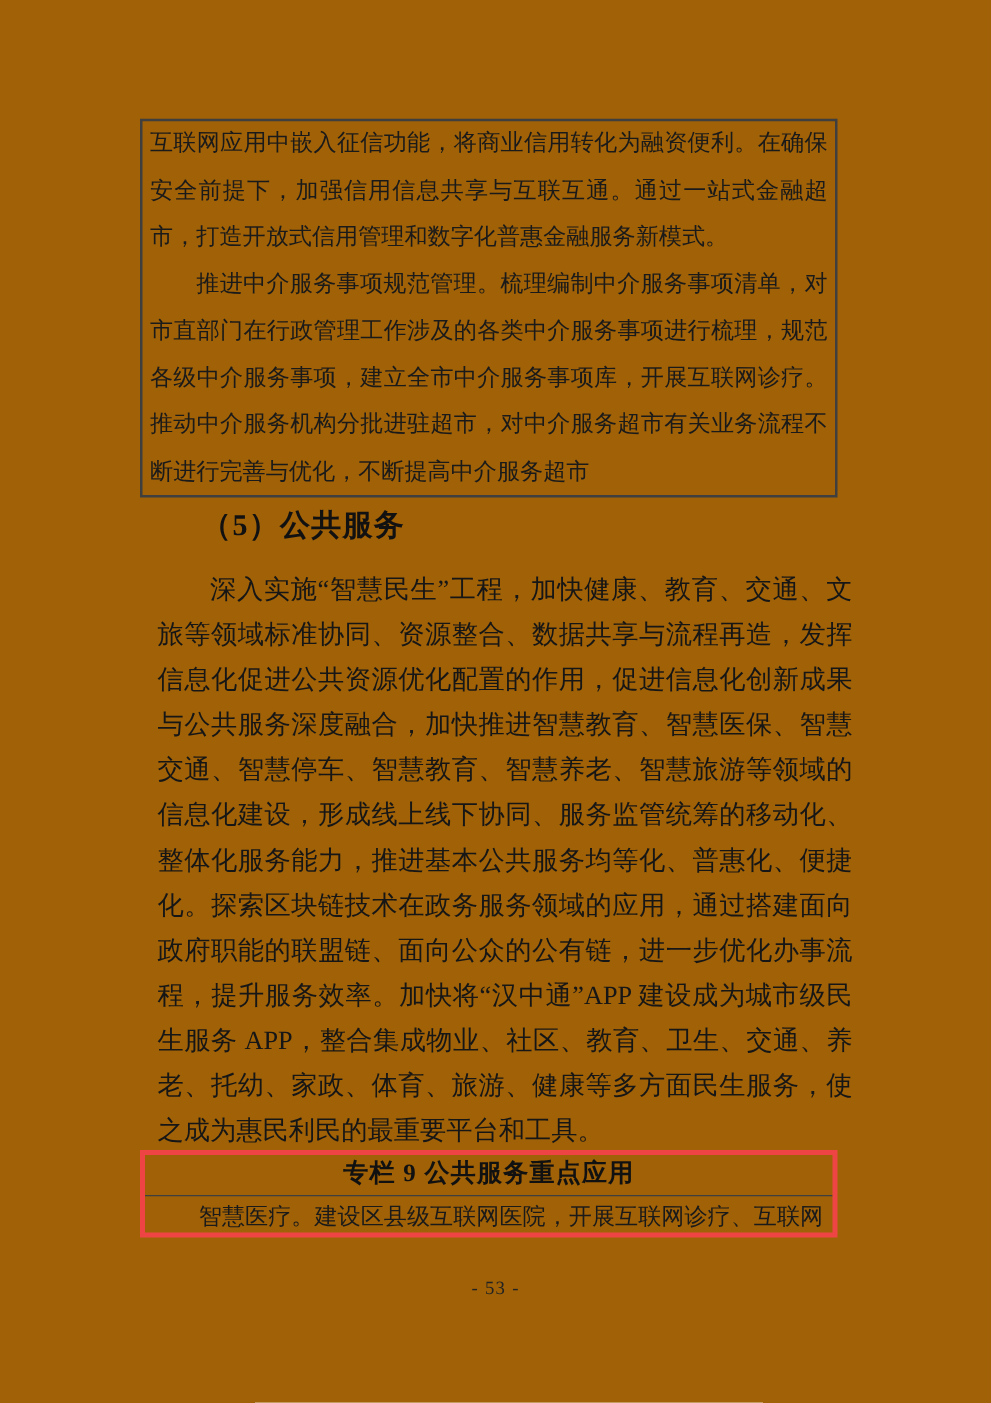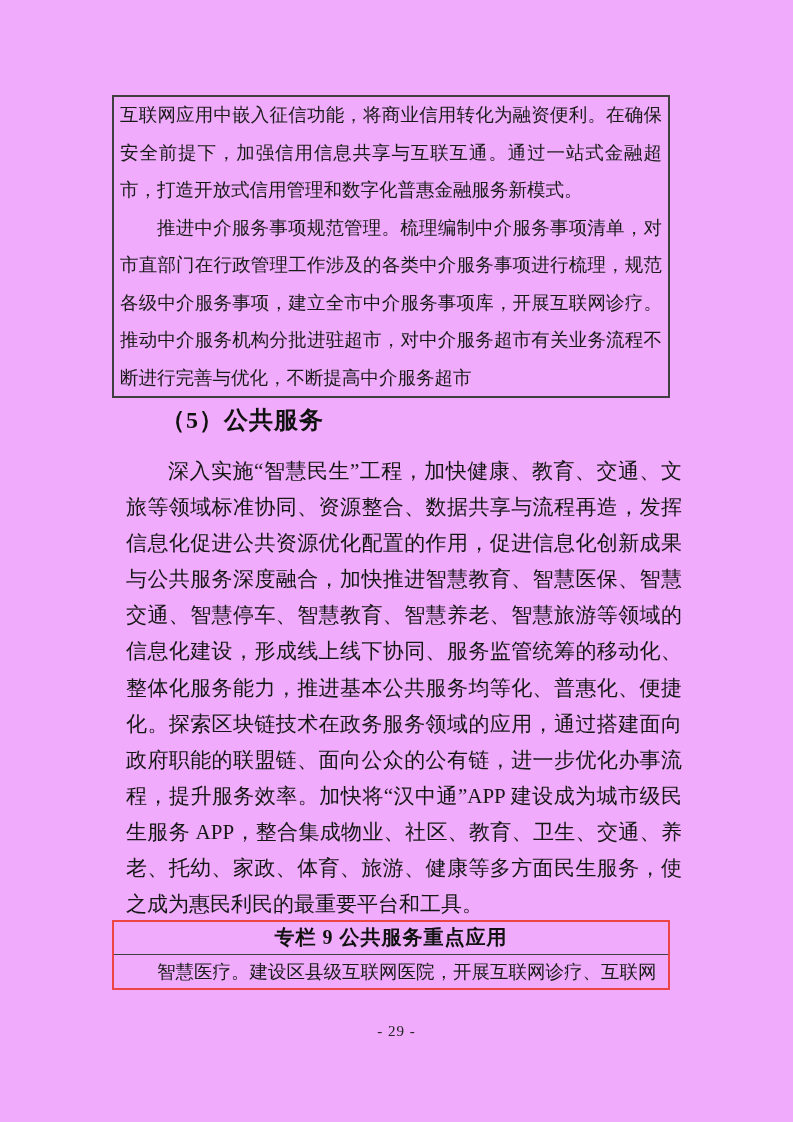--- a/index.html
+++ b/index.html
@@ -11,21 +11,21 @@
     width: 793px;
     height: 1122px;
     position: relative;
     overflow: hidden;
     font-family: "Liberation Serif", "DejaVu Serif", serif;
     color: #1a1a1a;
   }
   .doc-page {
     position: absolute;
     inset: 0;
-    background: #f0abfc;
+    background: #a16207;
   }
 
   
   .box1 {
     position: absolute;
     left: 112px;
     top: 95px;
     width: 558px;
     height: 303px;
     box-sizing: border-box;
@@ -75,21 +75,21 @@
   }
 
   
   .box2 {
     position: absolute;
     left: 112px;
     top: 920px;
     width: 558px;
     height: 70px;
     box-sizing: border-box;
-    border: 2px solid #ef4444;
+    border: 4px solid #ef4444;
     overflow: hidden;
   }
   .box2-header {
     box-sizing: border-box;
     height: 33px;
     line-height: 31px;
     border-bottom: 1.5px solid #3f3f3f;
     text-align: center;
     font-size: 20px;
     font-weight: bold;
@@ -131,15 +131,15 @@
 
   <div class="section-heading">（5）公共服务</div>
 
   <p class="body-para">深入实施“智慧民生”工程，加快健康、教育、交通、文旅等领域标准协同、资源整合、数据共享与流程再造，发挥信息化促进公共资源优化配置的作用，促进信息化创新成果与公共服务深度融合，加快推进智慧教育、智慧医保、智慧交通、智慧停车、智慧教育、智慧养老、智慧旅游等领域的信息化建设，形成线上线下协同、服务监管统筹的移动化、整体化服务能力，推进基本公共服务均等化、普惠化、便捷化。探索区块链技术在政务服务领域的应用，通过搭建面向政府职能的联盟链、面向公众的公有链，进一步优化办事流程，提升服务效率。加快将“汉中通”APP 建设成为城市级民生服务 APP，整合集成物业、社区、教育、卫生、交通、养老、托幼、家政、体育、旅游、健康等多方面民生服务，使之成为惠民利民的最重要平台和工具。</p>
 
   <div class="box2">
     <div class="box2-header">专栏 9  公共服务重点应用</div>
     <div class="box2-row"><span class="lead-bold">智慧医疗。</span><span>建设区县级互联网医院，开展互联网诊疗、互联网</span></div>
   </div>
 
-  <div class="page-number">- 29 -</div>
+  <div class="page-number">- 53 -</div>
 
 </div>
 
 </body></html>

